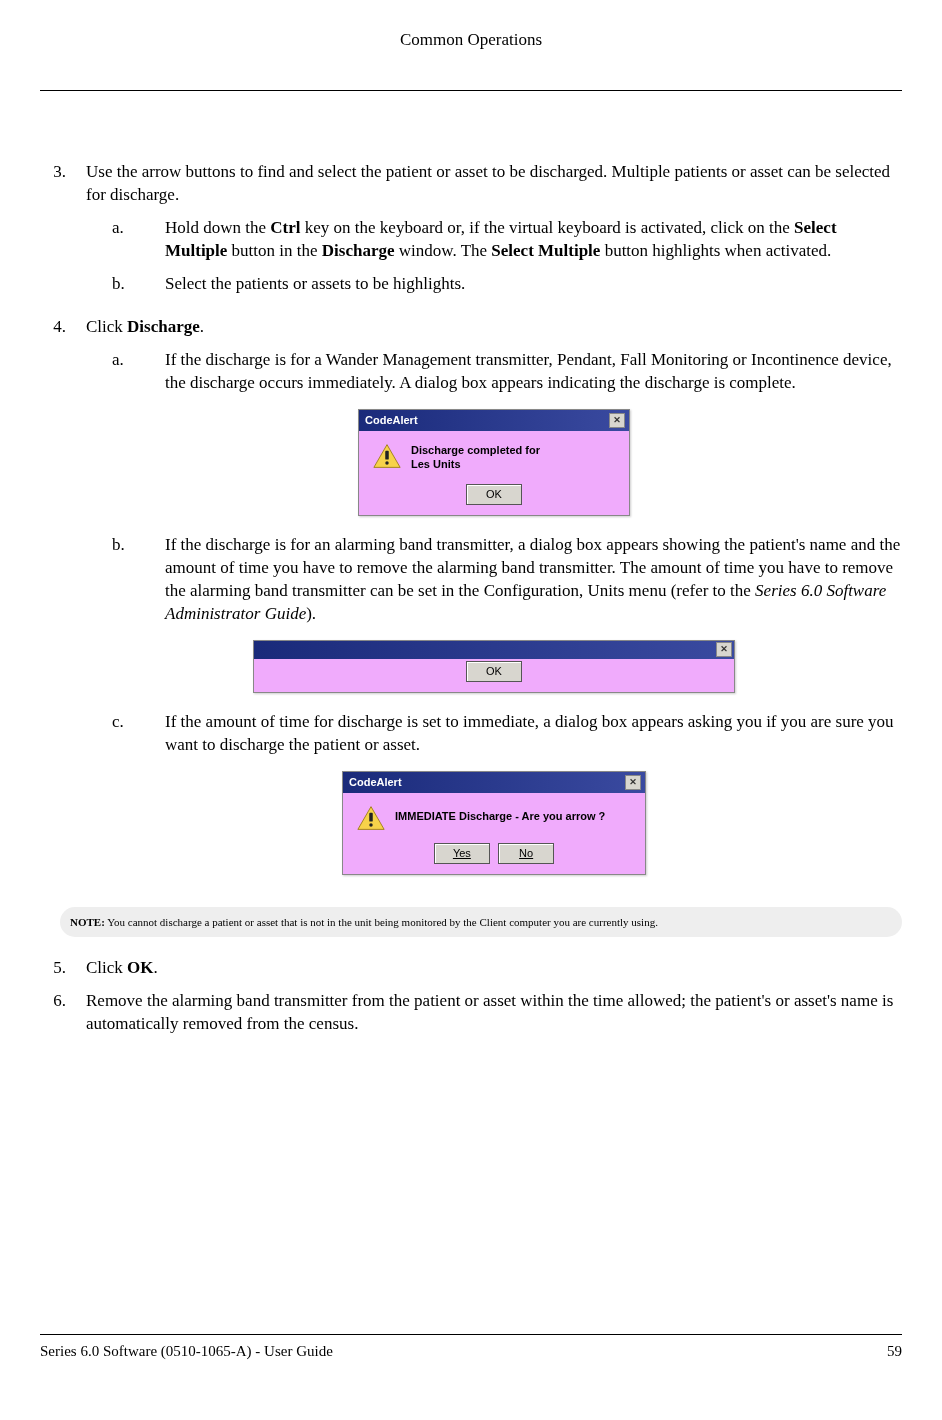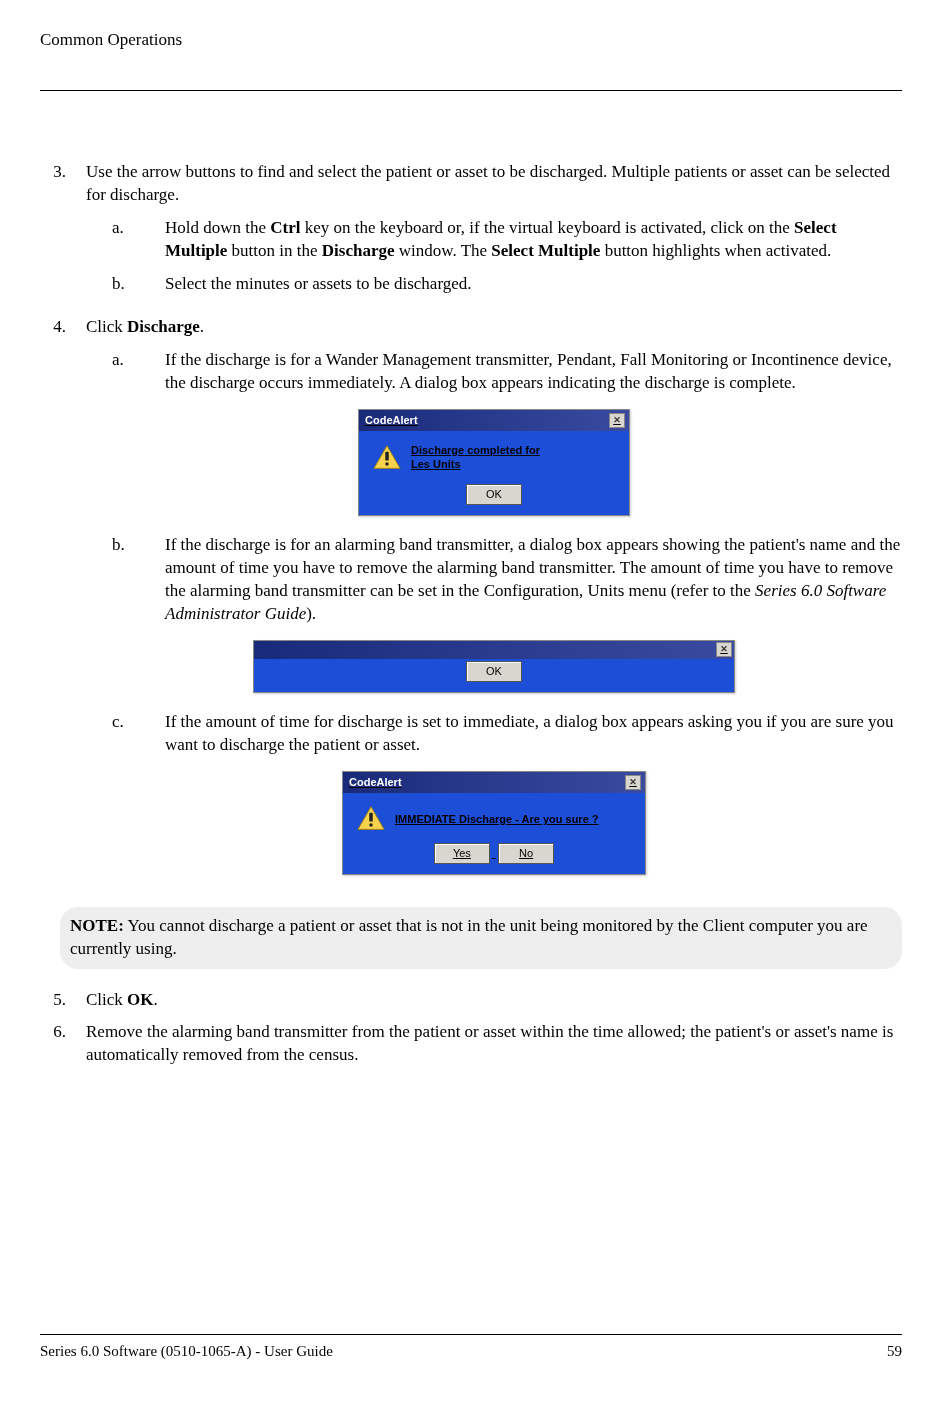--- a/index.html
+++ b/index.html
@@ -14,21 +14,21 @@
     padding: 30px 40px 20px 40px;
     min-height: 1380px;
     position: relative;
     box-sizing: border-box;
   }
   .header-line {
     border-top: 1px solid #000;
     margin-top: 40px;
   }
   .header-text {
-    text-align: left;
+    text-align: center;
     font-size: 17px;
     margin-bottom: 6px;
   }
   .content {
     margin-top: 70px;
     font-size: 17px;
     line-height: 1.35;
   }
   .ol-item {
     display: flex;
@@ -62,24 +62,23 @@
   }
   .bold { font-weight: bold; }
   .italic { font-style: italic; }
   .dialog-wrap {
     text-align: center;
     margin: 14px 0 18px 0;
   }
   .dialog {
     display: inline-block;
     border: 1px solid #888;
-    background: #1d4ed8;
+    background: #f0abfc;
     text-align: left;
     box-shadow: 1px 1px 2px rgba(0,0,0,0.2);
-    text-decoration: underline;
   }
   .dlg-title {
     background: linear-gradient(to right, #1a2a7a, #3a4aa0);
     color: #fff;
     font-family: Tahoma, sans-serif;
     font-size: 11px;
     font-weight: bold;
     padding: 3px 4px 3px 6px;
     display: flex;
     justify-content: space-between;
@@ -102,21 +101,21 @@
     font-family: Arial, sans-serif;
     font-size: 9px;
     line-height: 12px;
     color: #333;
     font-weight: bold;
     cursor: pointer;
   }
   .dlg-body {
     padding: 12px 14px 10px 14px;
     display: flex;
-    align-items: center;
+    align-items: flex-start;
   }
   .warn-icon {
     width: 28px;
     height: 26px;
     flex-shrink: 0;
     margin-right: 10px;
     position: relative;
   }
   .warn-icon svg { width: 100%; height: 100%; }
   .dlg-msg {
@@ -140,21 +139,21 @@
     font-size: 11px;
     text-align: center;
     margin: 0 2px;
     box-shadow: inset 1px 1px 0 #fff;
     cursor: pointer;
   }
   .note-box {
     background: #eeeeee;
     padding: 8px 10px;
     margin: 14px 0 20px 20px;
-    font-size: 17px;
+    font-size: 11px;
     line-height: 1.35;
     border-radius: 18px;
   }
   .note-label {
     font-weight: bold;
     font-variant: small-caps;
   }
   .footer {
     position: absolute;
     bottom: 20px;
@@ -188,21 +187,21 @@
         <span>Use the arrow buttons to find and select the patient or asset to be discharged. Multiple patients or asset can be selected for discharge.</span>
         <div class="sub-ol">
           <div class="sub-item">
             <div class="sub-letter">a.</div>
             <div class="sub-body">
               <span>Hold down the </span><span class="bold">Ctrl</span><span> key on the keyboard or, if the virtual keyboard is activated, click on the </span><span class="bold">Select Multiple</span><span> button in the </span><span class="bold">Discharge</span><span> window. The </span><span class="bold">Select Multiple</span><span> button highlights when activated.</span>
             </div>
           </div>
           <div class="sub-item">
             <div class="sub-letter">b.</div>
-            <div class="sub-body">Select the minutes or assets to be discharged.</div>
+            <div class="sub-body">Select the patients or assets to be highlights.</div>
           </div>
         </div>
       </div>
     </div>
 
     <div class="ol-item">
       <div class="ol-num">4.</div>
       <div class="ol-body">
         <span>Click </span><span class="bold">Discharge</span><span>.</span>
 
@@ -269,21 +268,21 @@
               </div>
               <div class="dlg-body">
                 <div class="warn-icon">
                   <svg viewBox="0 0 32 28">
                       <polygon points="16,1 31,27 1,27" fill="#f7d24a" stroke="#9a7b10" stroke-width="1"></polygon>
                       <rect x="14" y="8" width="4" height="10" fill="#222" rx="1"></rect>
                       <circle cx="16" cy="22" r="2" fill="#222"></circle>
                     </svg>
                 </div>
                 <div class="dlg-msg" style="padding-top:4px;">
-                  <span>IMMEDIATE Discharge - Are you sure ?</span>
+                  <span>IMMEDIATE Discharge - Are you arrow ?</span>
                 </div>
               </div>
               <div class="dlg-btns">
                 <span class="dlg-btn"><span class="underline">Yes</span></span>
                 <span class="dlg-btn"><span class="underline">No</span></span>
               </div>
             </div>
           </div>
 
         </div>

